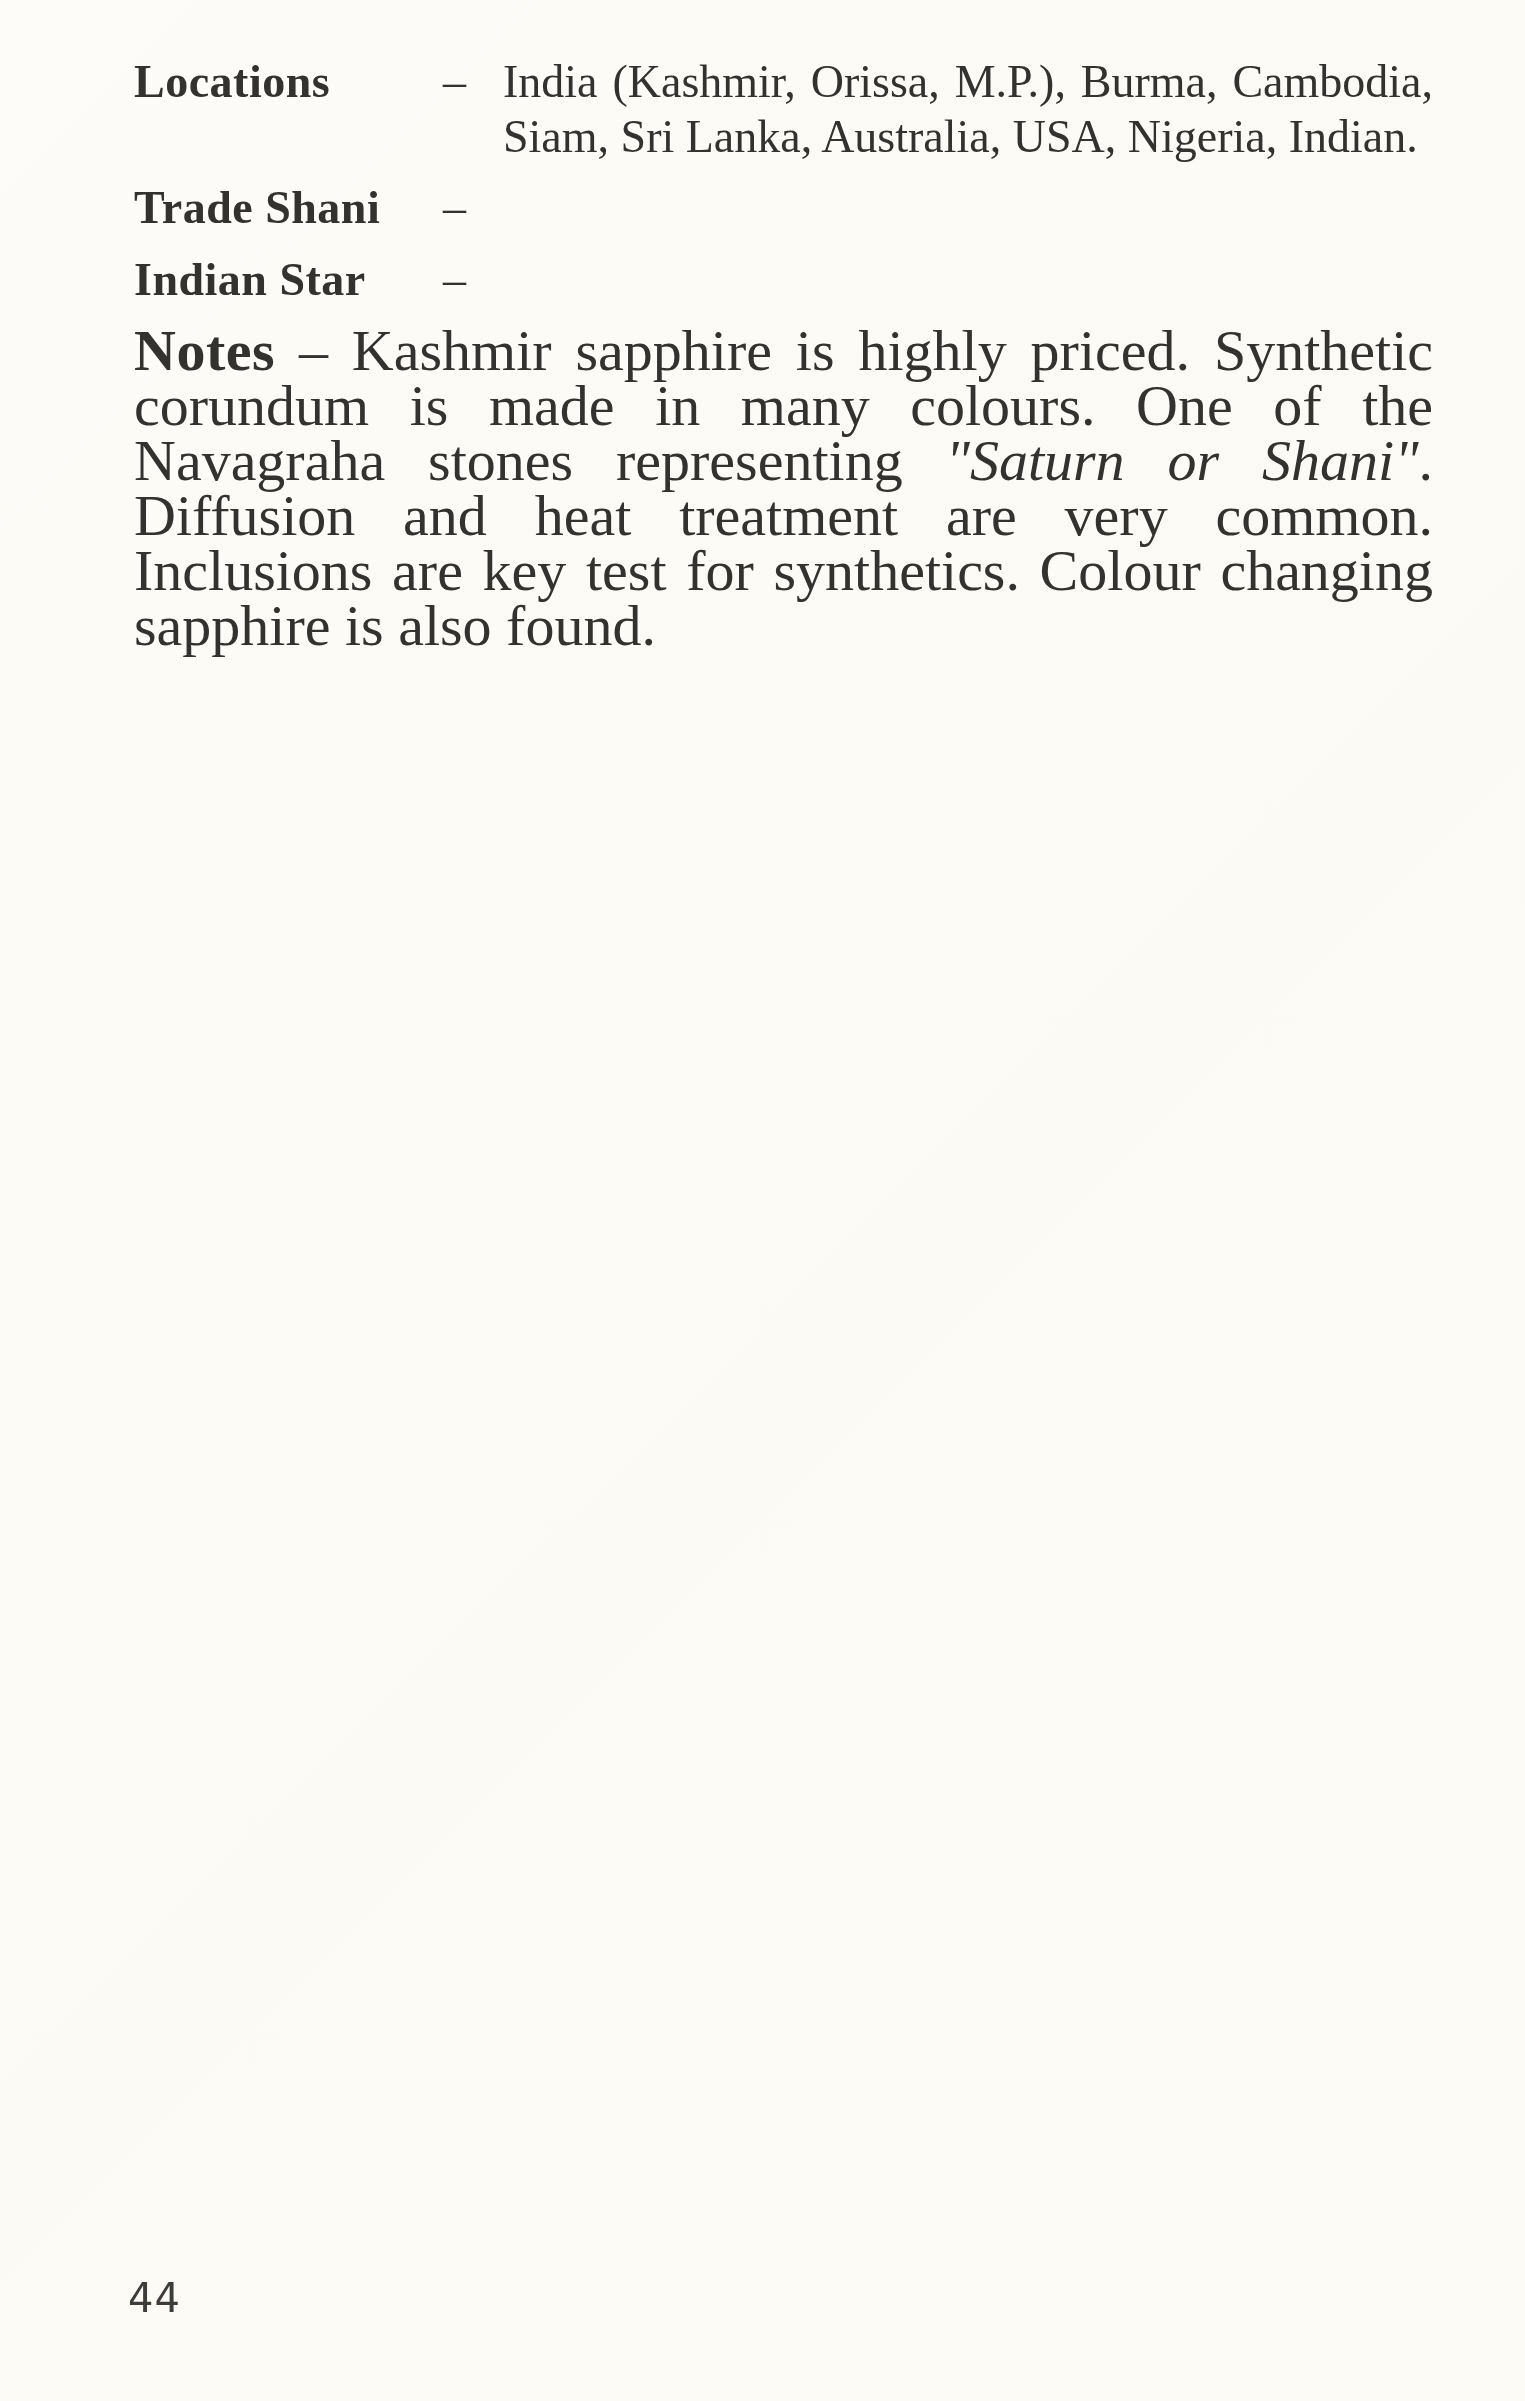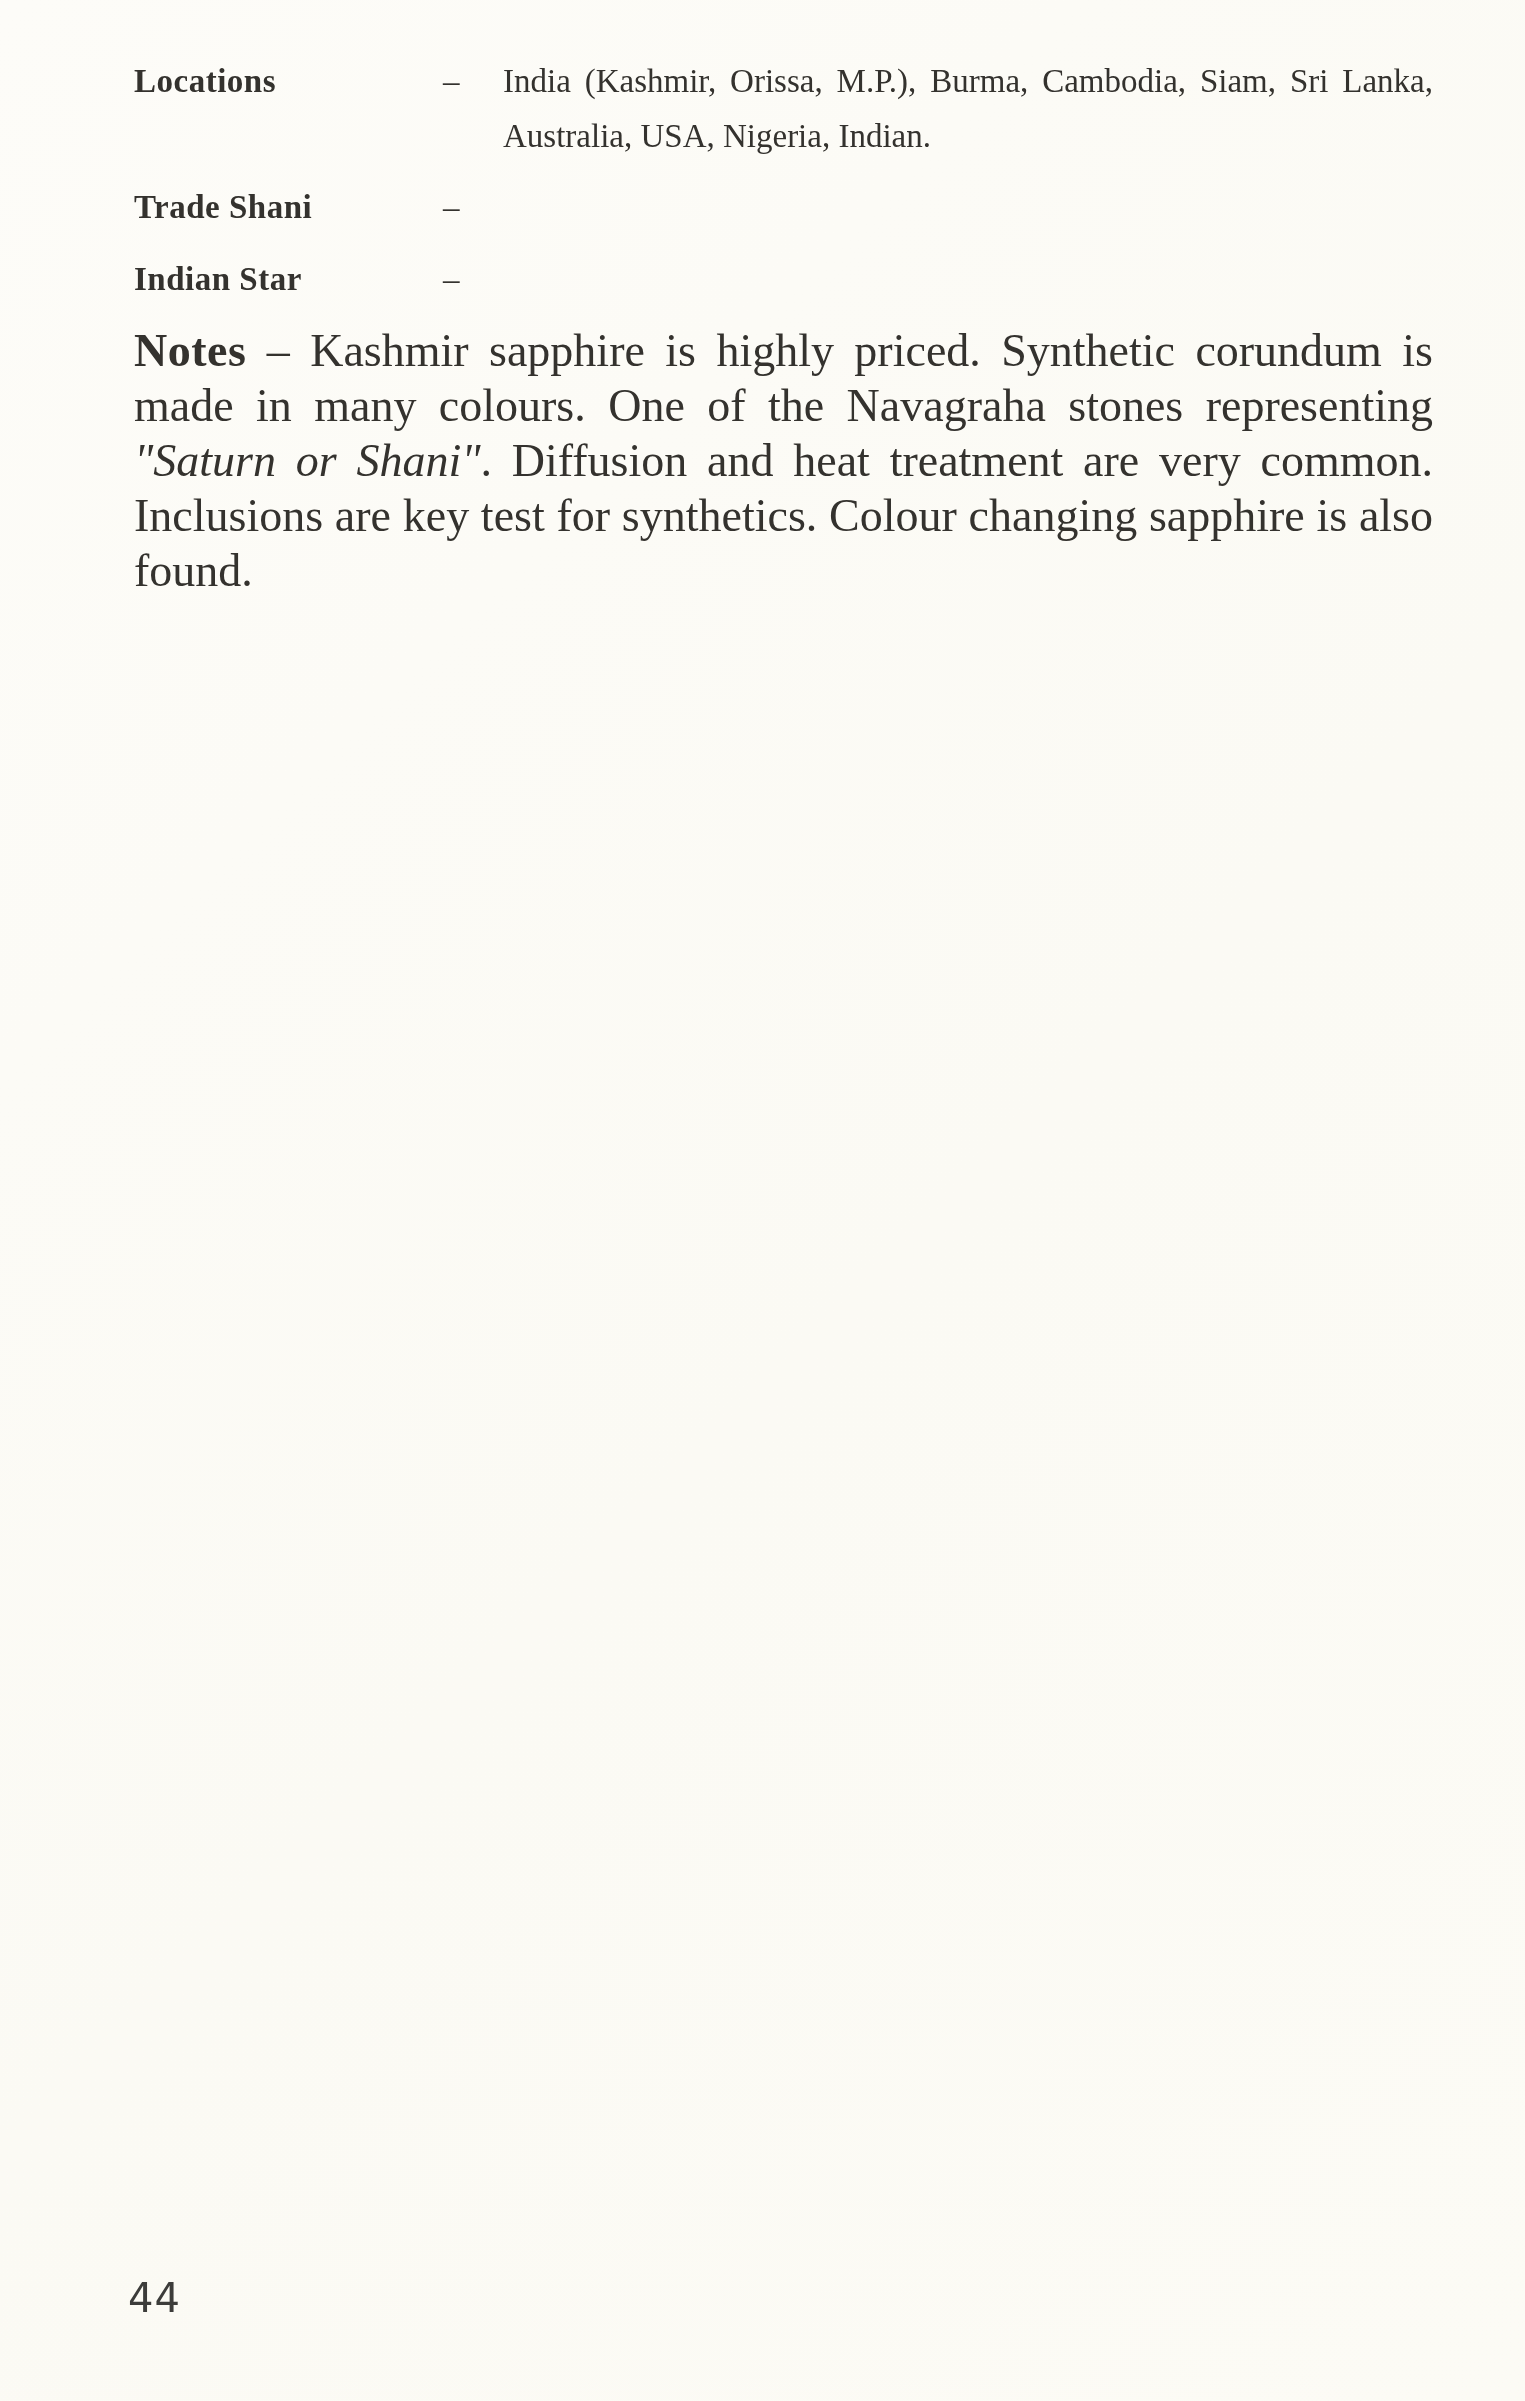--- a/index.html
+++ b/index.html
@@ -23,40 +23,40 @@
   .content {
     position: absolute;
     left: 134px;
     top: 54px;
     width: 1299px;
   }
   .entry {
     display: flex;
     align-items: flex-start;
     margin-bottom: 16.3px;
-    font-size: 33px;
+    font-size: 46px;
     line-height: 55px;
   }
   .entry-label {
     width: 309px;
     flex-shrink: 0;
     font-weight: bold;
     letter-spacing: 0.5px;
   }
   .entry-dash {
     width: 60px;
     flex-shrink: 0;
   }
   .entry-text {
     flex: 1;
     text-align: justify;
   }
   .notes {
     margin-top: 13.4px;
-    font-size: 46px;
+    font-size: 58px;
     line-height: 55px;
     text-align: justify;
   }
   .notes-label {
     font-weight: bold;
     letter-spacing: 0.5px;
   }
   .notes-italic {
     font-style: italic;
   }

